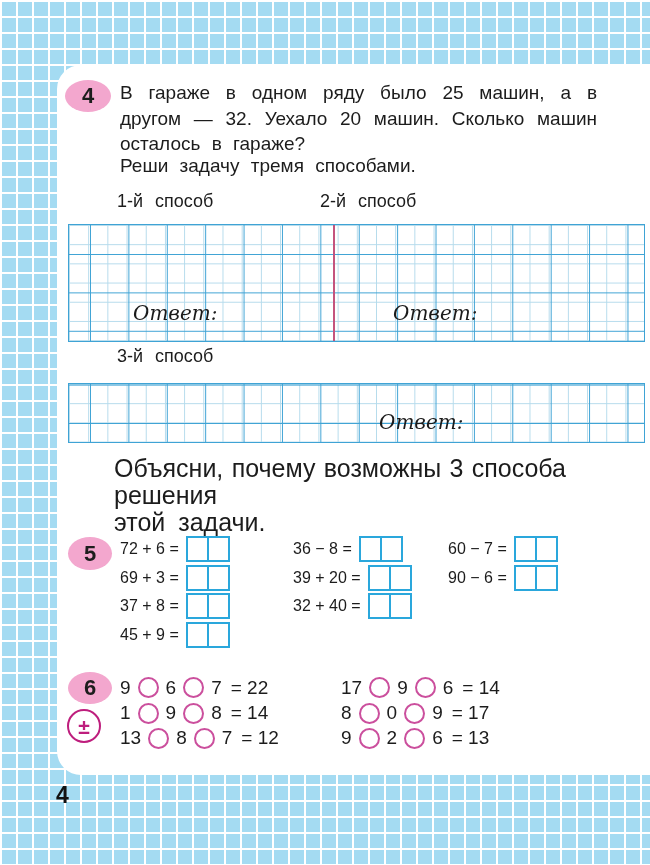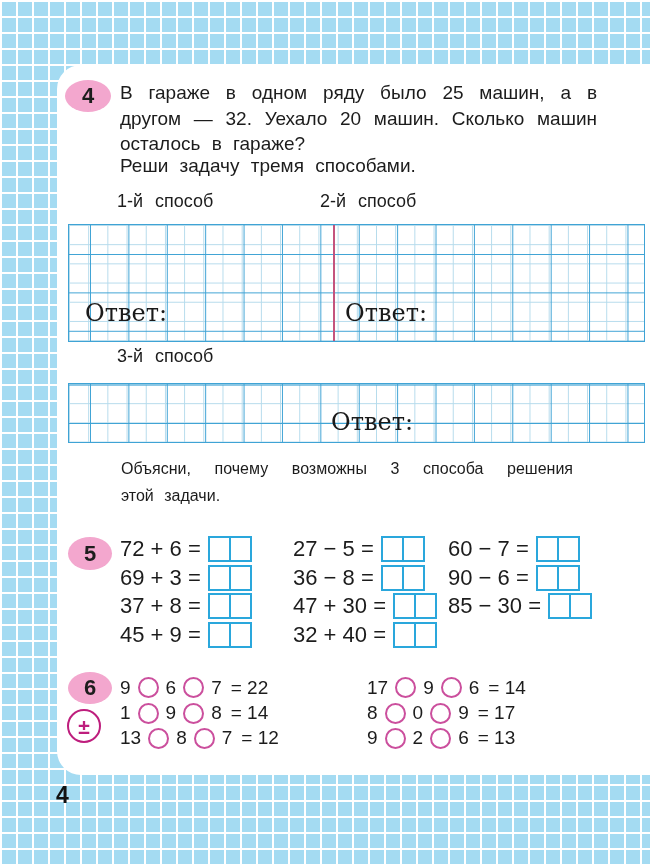--- a/index.html
+++ b/index.html
@@ -65,51 +65,53 @@
   }
   .grid1 { top: 159px; height: 116px; }
   .grid2 { top: 318px; height: 58px; background-position: 21px 0, 0 39px, 0 0, 0 0; }
   .grid-divider {
     position: absolute; left: 264px; top: 0; width: 1.5px; height: 100%;
     background: #c4547e;
   }
   .otvet {
     position: absolute;
     font-family: "DejaVu Serif", serif;
-    font-size: 24px; line-height: 32px; color: #1a1a1a;
+    font-style: italic;
+    font-size: 20px; line-height: 32px; color: #1a1a1a;
     white-space: nowrap;
+    margin-left: 48px;
   }
   .o1 { left: 16px;  top: 72px; }
   .o2 { left: 276px; top: 72px; }
   .o3 { left: 262px; top: 22px; }
   
   .explain {
-    position: absolute; left: 64px; top: 390px; width: 452px;
-    font-size: 16px; line-height: 27px;
+    position: absolute; left: 57px; top: 390px; width: 452px;
+    font-size: 25px; line-height: 27px;
   }
   
   .col5 { position: absolute; top: 470px; }
   .c5-1 { left: 63px; }
   .c5-2 { left: 236px; }
   .c5-3 { left: 391px; }
   .row5 { display: flex; align-items: center; height: 28.6px; }
-  .expr { font-size: 22px; white-space: nowrap; text-align: right; }
+  .expr { font-size: 16px; white-space: nowrap; text-align: right; }
   .dbox {
     display: inline-block; position: relative;
     width: 40px; height: 22px; margin-left: 7px;
     border: 2px solid #2aa7dc; background: #fff;
   }
   .dbox::after {
     content: ""; position: absolute; left: 50%; top: 0;
     width: 2px; height: 100%; margin-left: -1px; background: #2aa7dc;
   }
   
   .col6 { position: absolute; top: 610px; }
   .c6-1 { left: 63px; }
-  .c6-2 { left: 310px; }
+  .c6-2 { left: 284px; }
   .row6 { display: flex; align-items: center; height: 25.4px; gap: 7px; }
   .num { font-size: 19px; white-space: nowrap; }
   .result { margin-left: 2px; }
   .op-circle {
     display: inline-block; width: 17px; height: 17px;
     border: 2px solid #cb4f9d; border-radius: 50%;
     background: #fff;
   }
   .pm-icon {
     position: absolute; left: 10px; top: 644px;
@@ -175,47 +177,39 @@
           <span class="expr">37 + 8 =</span>
           <span class="dbox"></span>
         </div>
       <div class="row5">
           <span class="expr">45 + 9 =</span>
           <span class="dbox"></span>
         </div>
     </div>
     <div class="col5 c5-2">
       <div class="row5">
-          <span class="expr">27 − 5 =</span>
-          <span class="dbox"></span>
-        </div>
-      <div class="row5">
           <span class="expr">36 − 8 =</span>
           <span class="dbox"></span>
         </div>
       <div class="row5">
-          <span class="expr">47 + 30 =</span>
+          <span class="expr">39 + 20 =</span>
           <span class="dbox"></span>
         </div>
       <div class="row5">
           <span class="expr">32 + 40 =</span>
           <span class="dbox"></span>
         </div>
     </div>
     <div class="col5 c5-3">
       <div class="row5">
           <span class="expr">60 − 7 =</span>
           <span class="dbox"></span>
         </div>
       <div class="row5">
           <span class="expr">90 − 6 =</span>
-          <span class="dbox"></span>
-        </div>
-      <div class="row5">
-          <span class="expr">85 − 30 =</span>
           <span class="dbox"></span>
         </div>
     </div>
 
     <div class="badge badge6">
       <span>6</span>
     </div>
     <div class="pm-icon">
       <span>±</span>
     </div>

